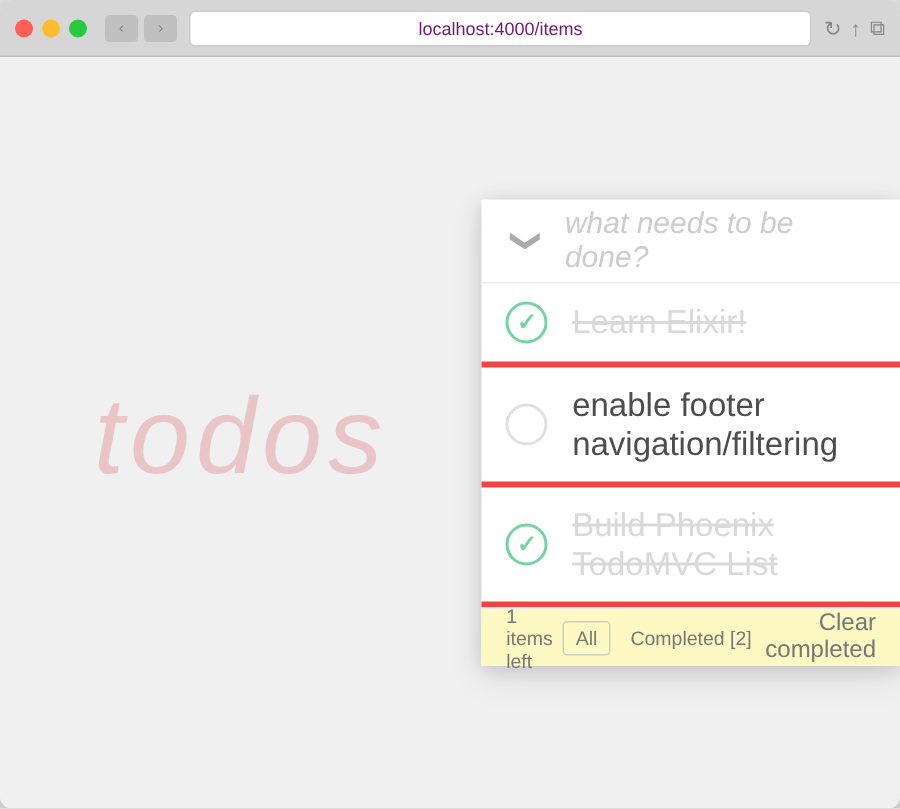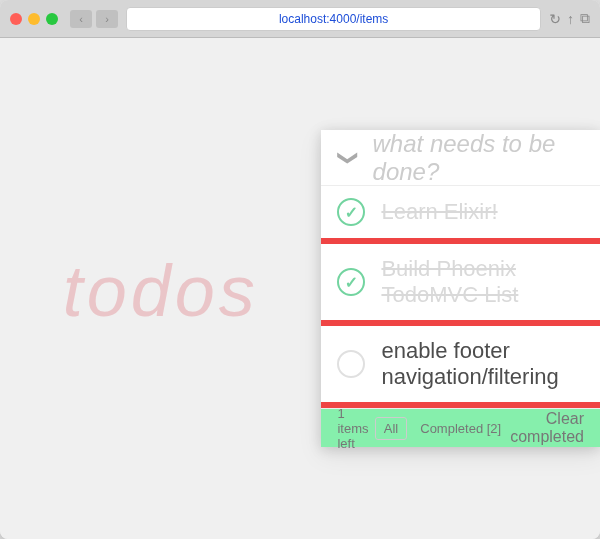--- a/index.html
+++ b/index.html
@@ -73,21 +73,21 @@
 
     .url-bar {
       flex: 1;
       height: 24px;
       background: white;
       border-radius: 4px;
       display: flex;
       align-items: center;
       justify-content: center;
       font-size: 12px;
-      color: #1d4ed8;
+      color: #701a75;
       border: 1px solid #ccc;
     }
 
     .toolbar-right {
       display: flex;
       gap: 6px;
       align-items: center;
     }
 
     .toolbar-icon {
@@ -168,32 +168,32 @@
       display: flex;
       align-items: center;
       justify-content: center;
       color: #aaa;
       font-size: 18px;
       cursor: pointer;
       margin-right: 12px;
     }
 
     .todo-input-placeholder {
-      font-size: 24px;
+      font-size: 20px;
       color: #ccc;
       font-style: italic;
       font-weight: 300;
     }
 
     
     .todo-item {
       display: flex;
       align-items: center;
       padding: 12px 16px;
-      border-bottom: 6px solid #ef4444;
+      border-bottom: 4px solid #ef4444;
       min-height: 56px;
     }
 
     .todo-checkbox {
       width: 28px;
       height: 28px;
       border-radius: 50%;
       border: 2px solid #e0e0e0;
       display: flex;
       align-items: center;
@@ -227,21 +227,21 @@
 
     
     .todo-footer {
       display: flex;
       align-items: center;
       padding: 4px 16px;
       border-top: 1px solid #ededed;
       font-size: 13px;
       color: #777;
       height: 39px;
-      background: #86efac;
+      background: #fef9c3;
     }
 
     .items-left {
       flex: 1;
       color: #777;
       font-weight: 300;
     }
 
     .filter-buttons {
       display: flex;
@@ -308,27 +308,27 @@
         </div>
         <span class="todo-input-placeholder">what needs to be done?</span>
       </div>
 
       <div class="todo-item">
         <div class="todo-checkbox checked"></div>
         <span class="todo-text completed">Learn Elixir!</span>
       </div>
 
       <div class="todo-item">
+        <div class="todo-checkbox"></div>
+        <span class="todo-text">enable footer navigation/filtering</span>
+      </div>
+
+      <div class="todo-item">
         <div class="todo-checkbox checked"></div>
         <span class="todo-text completed">Build Phoenix TodoMVC List</span>
-      </div>
-
-      <div class="todo-item">
-        <div class="todo-checkbox"></div>
-        <span class="todo-text">enable footer navigation/filtering</span>
       </div>
 
       <div class="todo-footer">
         <span class="items-left">1 items left</span>
         <div class="filter-buttons">
           <button class="filter-btn active">All</button>
           <button class="filter-btn">Completed [2]</button>
         </div>
         <span class="clear-completed">Clear completed</span>
       </div>

